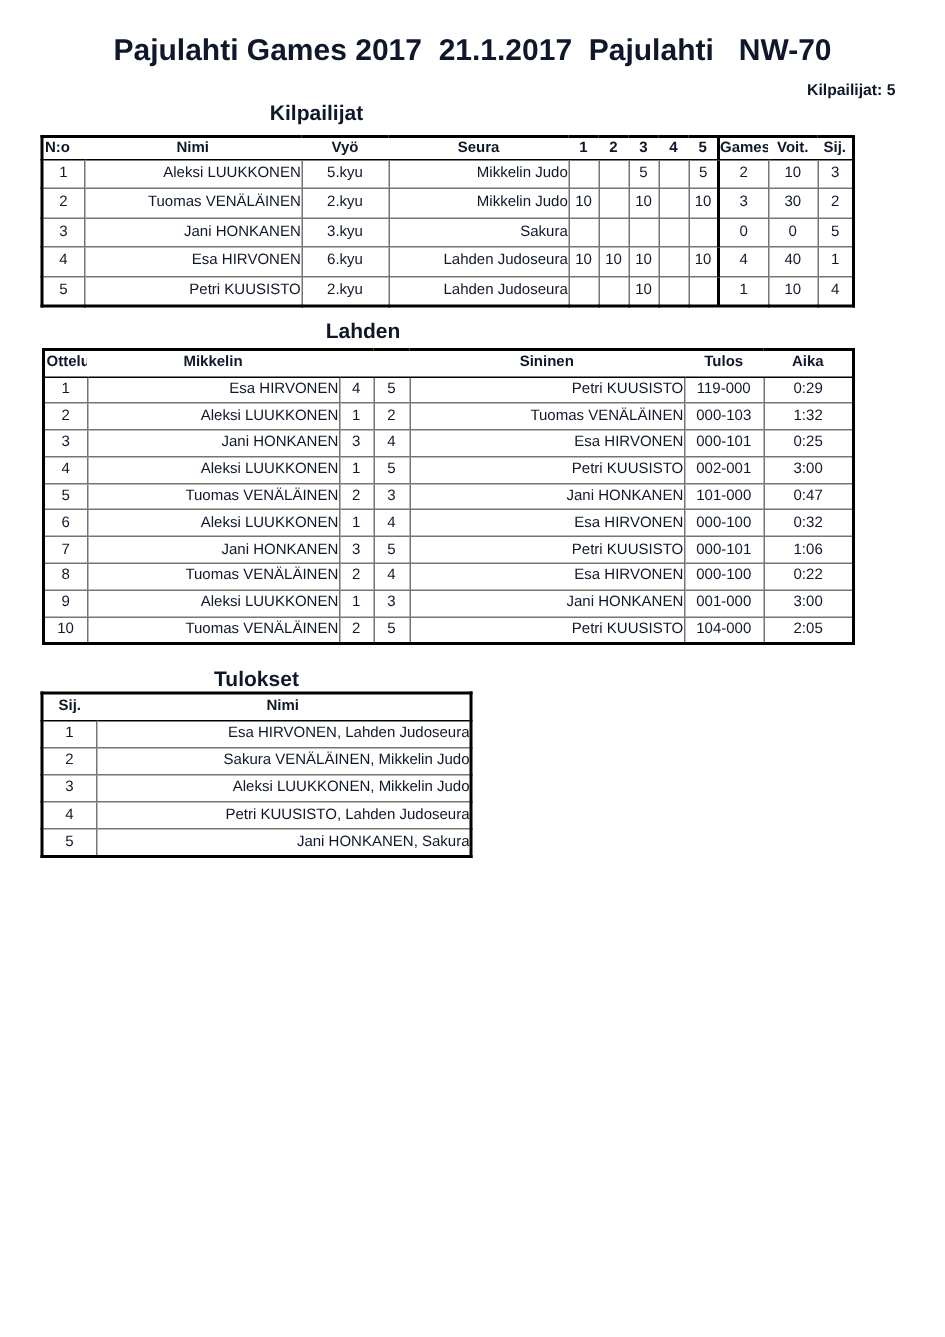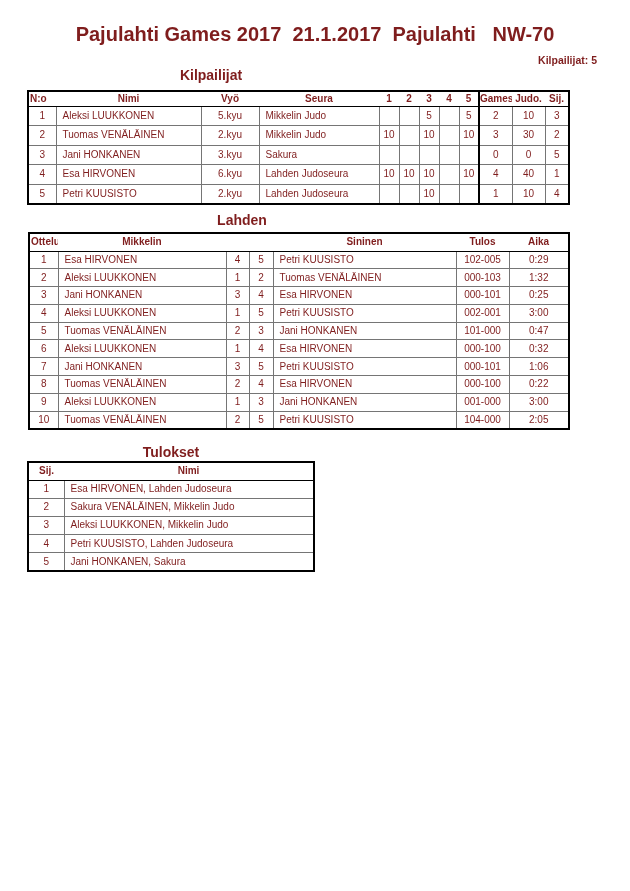--- a/index.html
+++ b/index.html
@@ -1,18 +1,18 @@
 <!DOCTYPE html>
 <html><head>
 <meta charset="utf-8">
 <style>
   html,body { margin:0; padding:0; background:#ffffff; }
   .page {
     position:relative; width:630px; height:891px; background:#ffffff;
-    color:#7f1d1d; font-family:"Liberation Sans", sans-serif; overflow:hidden;
+    color:#0f172a; font-family:"Liberation Sans", sans-serif; overflow:hidden;
   }
   .title {
     position:absolute; top:23px; left:0; width:630px; text-align:center;
     font-weight:bold; font-size:20px; white-space:pre;
   }
   .competitors-count {
     position:absolute; top:54px; left:380px; width:217px; text-align:right;
     font-weight:bold; font-size:10.5px;
   }
   .st { position:absolute; font-weight:bold; font-size:14px; width:200px; text-align:center; }
@@ -25,21 +25,21 @@
     border:2px solid #000; font-size:10px; line-height:1;
   }
   td {
     border:1px solid #757575; padding:0; overflow:hidden;
     white-space:nowrap; vertical-align:middle;
   }
   thead td {
     border-left:0; border-right:0; border-top:0;
     border-bottom:1px solid #000; font-weight:bold;
   }
-  .l  { text-align:left; padding-left:6px; }
+  .l  { text-align:right; padding-left:22px; }
   .ll { text-align:left; padding-left:1px; }
   .c  { text-align:center; }
   .thick-left { border-left:2px solid #000 !important; }
 
   .t1 { left:27px; top:90px;  width:541px; }
   .t1 thead tr { height:15px; }
   .t1 tbody tr { height:19.5px; }
 
   .t2 { left:28px; top:232px; width:540px; }
   .t2 thead tr { height:18px; }
@@ -78,21 +78,21 @@
         <td class="ll">N:o</td>
         <td class="c">Nimi</td>
         <td class="c">Vyö</td>
         <td class="c">Seura</td>
         <td class="c">1</td>
         <td class="c">2</td>
         <td class="c">3</td>
         <td class="c">4</td>
         <td class="c">5</td>
         <td class="c thick-left">Games.</td>
-        <td class="c">Judo.</td>
+        <td class="c">Voit.</td>
         <td class="c">Sij.</td>
       </tr>
     </thead>
     <tbody>
         <tr>
           <td class="c">1</td>
           <td class="l">Aleksi LUUKKONEN</td>
           <td class="c">5.kyu</td>
           <td class="l">Mikkelin Judo</td>
           <td class="c"></td>
@@ -185,21 +185,21 @@
         <td class="c">Aika</td>
       </tr>
     </thead>
     <tbody>
         <tr>
           <td class="c">1</td>
           <td class="l">Esa HIRVONEN</td>
           <td class="c">4</td>
           <td class="c">5</td>
           <td class="l">Petri KUUSISTO</td>
-          <td class="c">102-005</td>
+          <td class="c">119-000</td>
           <td class="c">0:29</td>
         </tr>
         <tr>
           <td class="c">2</td>
           <td class="l">Aleksi LUUKKONEN</td>
           <td class="c">1</td>
           <td class="c">2</td>
           <td class="l">Tuomas VENÄLÄINEN</td>
           <td class="c">000-103</td>
           <td class="c">1:32</td>

